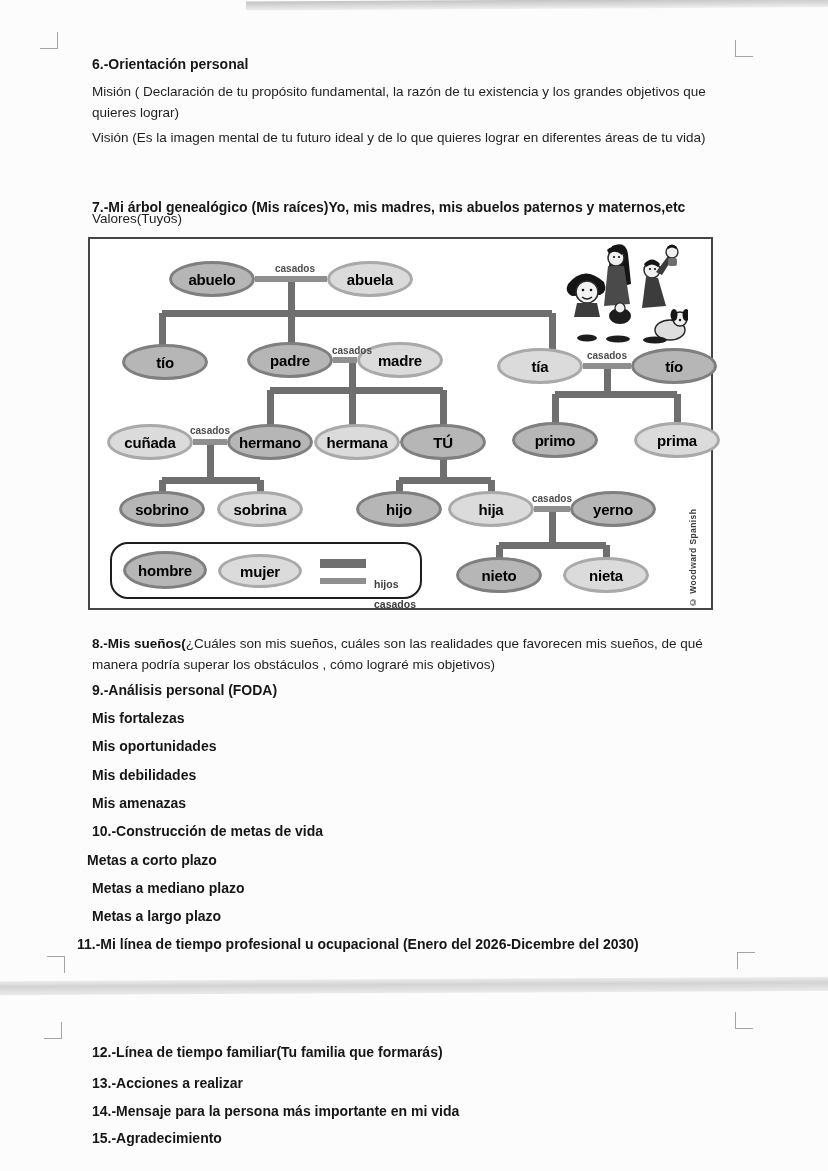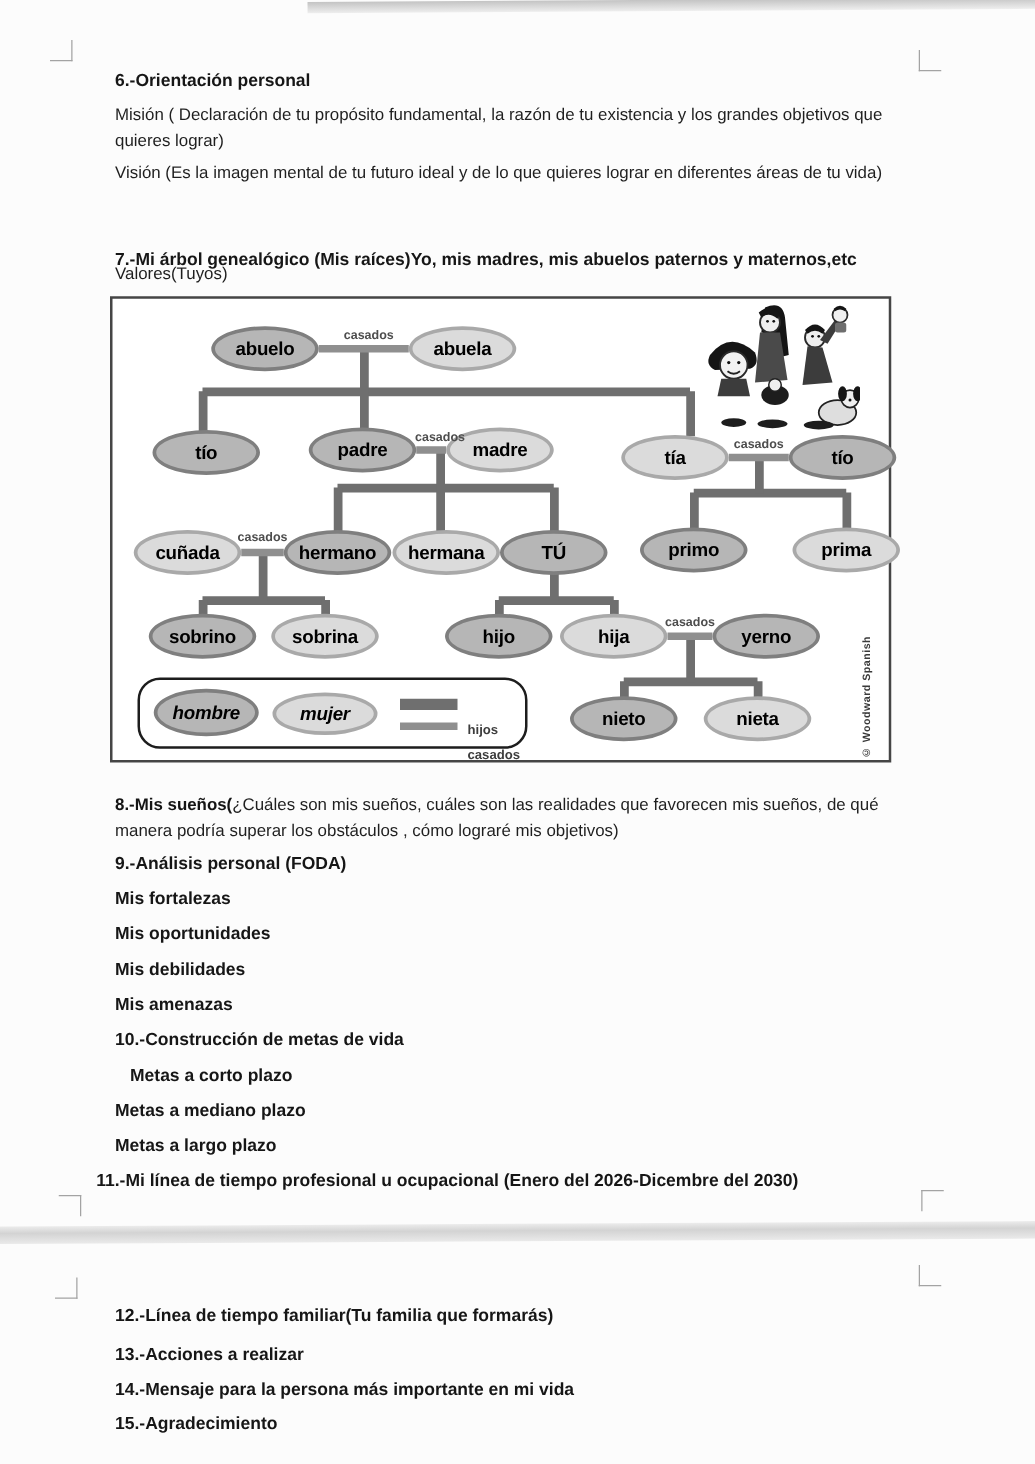--- a/index.html
+++ b/index.html
@@ -34,21 +34,21 @@
     box-sizing:border-box;z-index:2;}
   .node.m{background:#b6b6b6;border:3px solid #7f7f7f;}
   .node.f{background:#dbdbdb;border:3px solid #a9a9a9;}
   .mlabel{position:absolute;font-size:10px;font-weight:bold;color:#4d4d4d;
     transform:translateX(-50%);z-index:3;}
   .lh,.lv,.lm{position:absolute;z-index:1;}
   .lh,.lv{background:#6f6f6f;}
   .lm{background:#8f8f8f;z-index:1;}
   .legend{position:absolute;left:20px;top:303px;width:312px;height:57px;
     border:2.5px solid #1d1d1d;border-radius:18px;box-sizing:border-box;z-index:2;background:#fff;}
-  .legend .node{position:absolute;font-style:italic;}
+  .legend .node{position:absolute;}
   .leg-lab{position:absolute;font-size:10.5px;font-weight:bold;color:#3d3d3d;margin-top:24px;}
   .leg-bar{position:absolute;}
   .watermark{position:absolute;left:598px;top:248px;height:120px;z-index:2;
     writing-mode:vertical-rl;transform:rotate(180deg);
     font-size:8.5px;font-weight:bold;color:#3a3a3a;letter-spacing:.4px;}
   .cartoon{position:absolute;left:470px;top:3px;z-index:2;}
 </style>
 </head>
 <body>
 
@@ -67,21 +67,21 @@
 <div class="r" style="left:92px;top:172px;margin-top:36px;">Valores(Tuyos)</div>
 <div class="b" style="left:92px;top:197px;width:660px;">7.-Mi árbol genealógico (Mis raíces)Yo, mis madres, mis abuelos paternos y maternos,etc</div>
 
 <div class="r" style="left:92px;top:633px;width:660px;"><span class="bb">8.-Mis sueños(</span><span>¿Cuáles son mis sueños, cuáles son las realidades que favorecen mis sueños, de qué manera podría superar los obstáculos , cómo lograré mis objetivos)</span></div>
 <div class="b" style="left:92px;top:680px;">9.-Análisis personal (FODA)</div>
 <div class="b" style="left:92px;top:708px;">Mis fortalezas</div>
 <div class="b" style="left:92px;top:736px;">Mis oportunidades</div>
 <div class="b" style="left:92px;top:765px;">Mis debilidades</div>
 <div class="b" style="left:92px;top:793px;">Mis amenazas</div>
 <div class="b" style="left:92px;top:821px;">10.-Construcción de metas de vida</div>
-<div class="b" style="left:104px;top:850px;">Metas a corto plazo</div>
+<div class="b" style="left:87px;top:850px;">Metas a corto plazo</div>
 <div class="b" style="left:92px;top:878px;">Metas a mediano plazo</div>
 <div class="b" style="left:92px;top:906px;">Metas a largo plazo</div>
 <div class="b" style="left:77px;top:934px;width:660px;">11.-Mi línea de tiempo profesional u ocupacional (Enero del 2026-Dicembre del 2030)</div>
 
 <div class="b" style="left:92px;top:1042px;">12.-Línea de tiempo familiar(Tu familia que formarás)</div>
 <div class="b" style="left:92px;top:1073px;">13.-Acciones a realizar</div>
 <div class="b" style="left:92px;top:1101px;">14.-Mensaje para la persona más importante en mi vida</div>
 <div class="b" style="left:92px;top:1128px;">15.-Agradecimiento</div>
 
 <div class="diagram">

